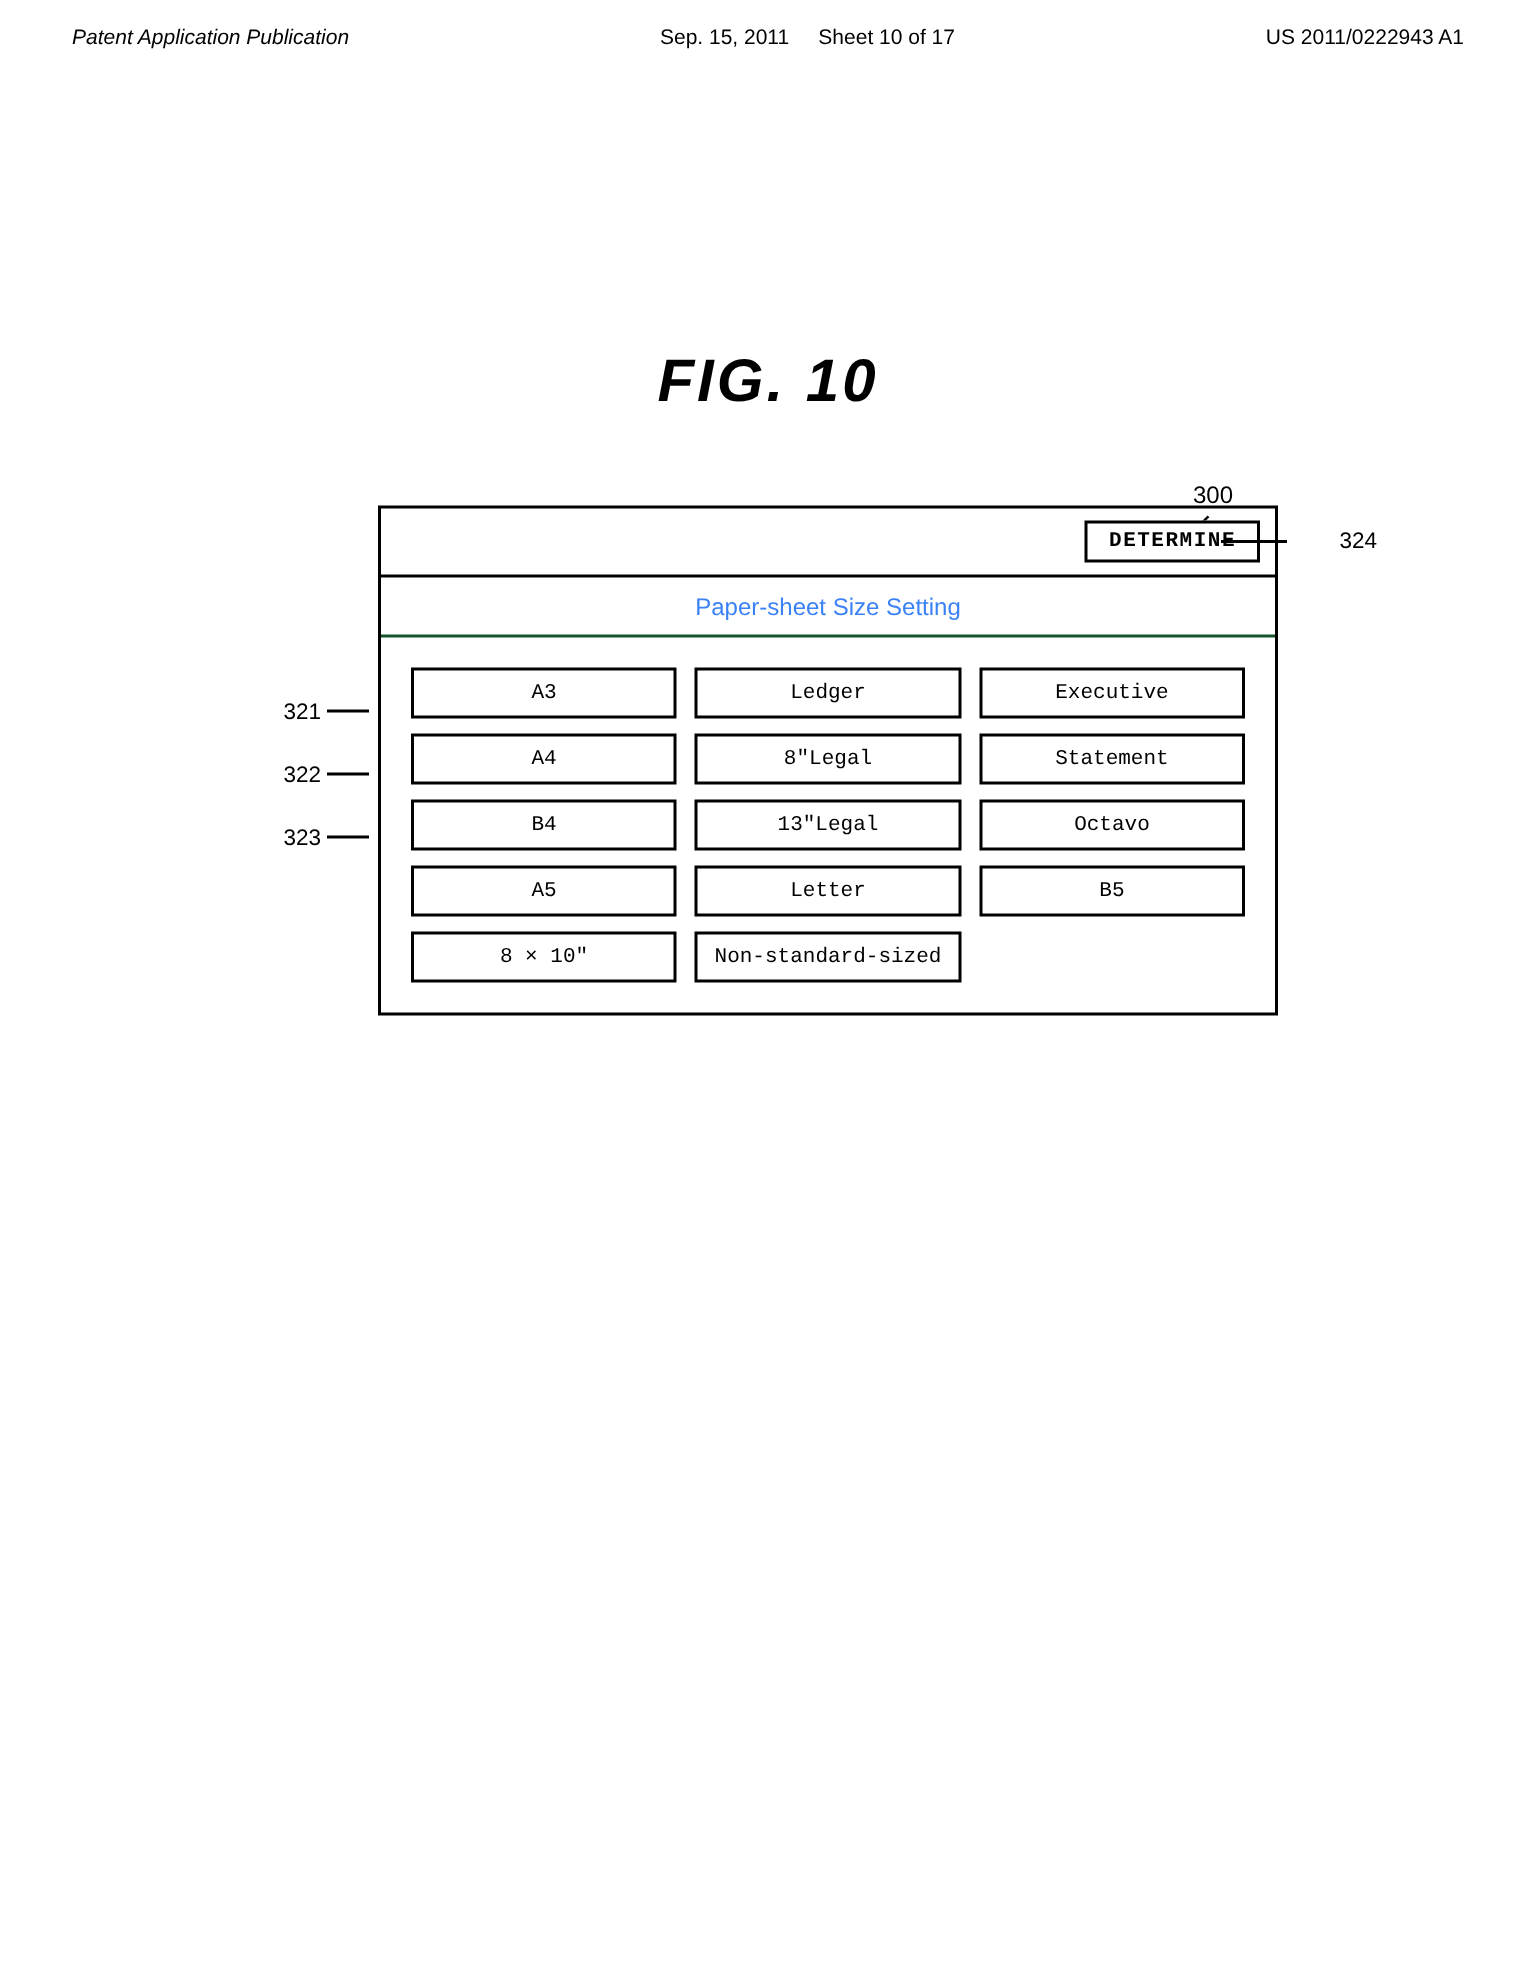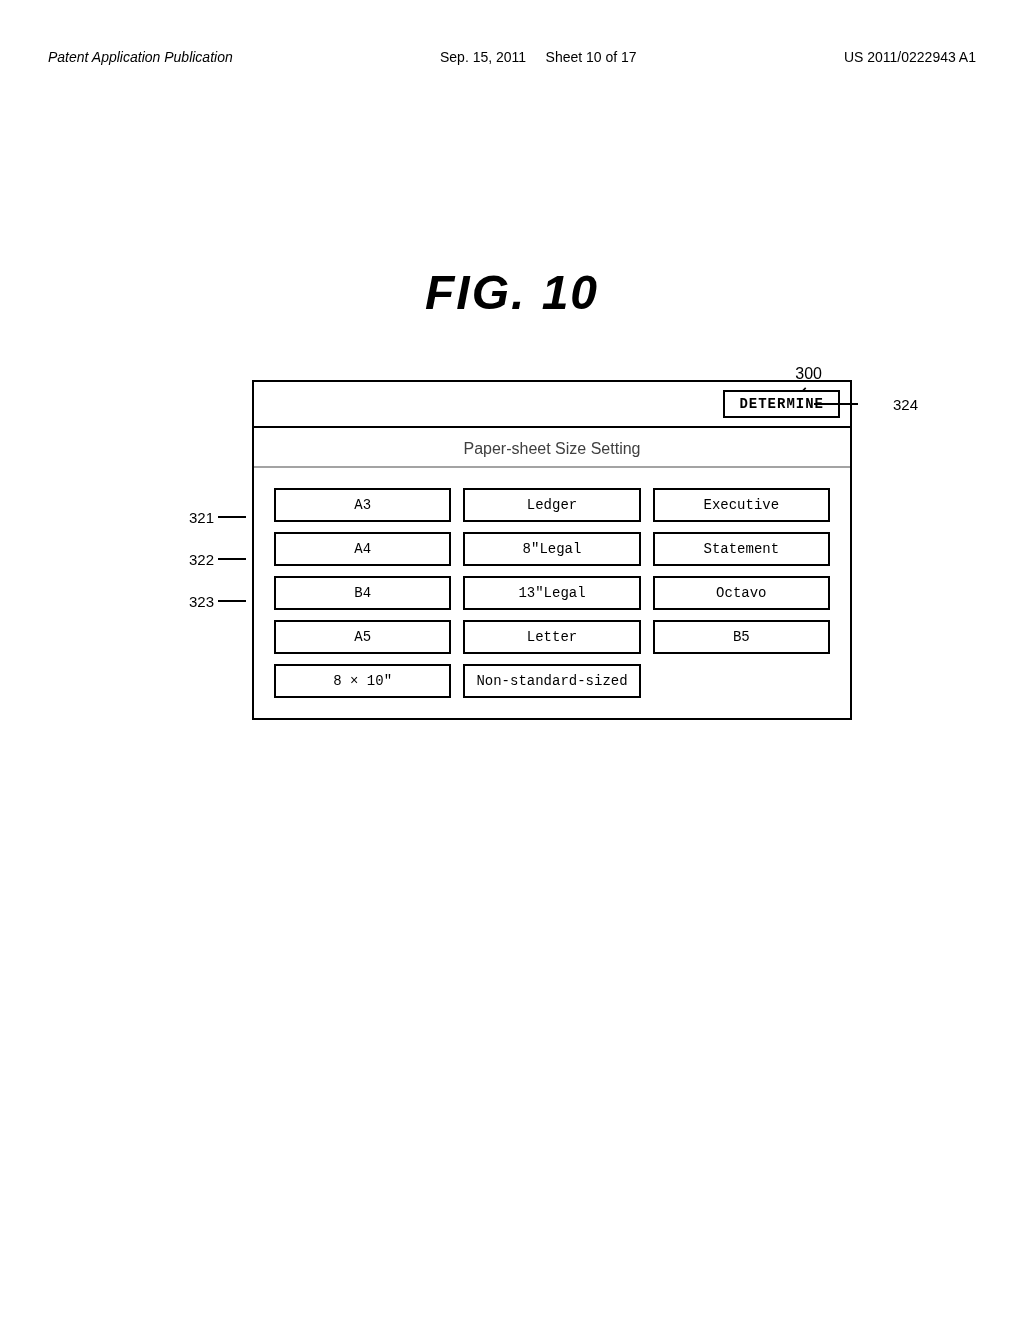--- a/index.html
+++ b/index.html
@@ -14,43 +14,42 @@
       background: #ffffff;
       font-family: Arial, sans-serif;
       position: relative;
       overflow: hidden;
     }
 
     .header {
       display: flex;
       justify-content: space-between;
       align-items: baseline;
-      padding: 28px 48px 0 48px;
+      padding: 16px 48px 0 48px;
       font-size: 14px;
       color: #000;
-      margin-top: 21px;
     }
 
     .header-left {
       font-style: italic;
       font-size: 14px;
     }
 
     .header-center {
       font-size: 14px;
     }
 
     .header-right {
       font-size: 14px;
     }
 
     .fig-title {
       text-align: center;
       margin-top: 200px;
-      font-size: 48px;
+      font-size: 40px;
       font-style: italic;
       font-weight: bold;
       letter-spacing: 2px;
       color: #000;
     }
 
     .diagram-container {
       position: relative;
       margin: 60px auto 0 auto;
       width: 680px;
@@ -82,22 +81,22 @@
       background: #fff;
       font-weight: bold;
       letter-spacing: 1px;
     }
 
     
     .panel-title {
       text-align: center;
       padding: 12px 0 8px 0;
       font-size: 16px;
-      color: #404040;
-      border-bottom: 2px solid #a3a3a3;
+      color: #3b82f6;
+      border-bottom: 2px solid #14532d;
     }
 
     
     .button-grid {
       display: grid;
       grid-template-columns: 1fr 1fr 1fr;
       padding: 10px 20px 20px 20px;
       gap: 10px 12px;
     }
 

